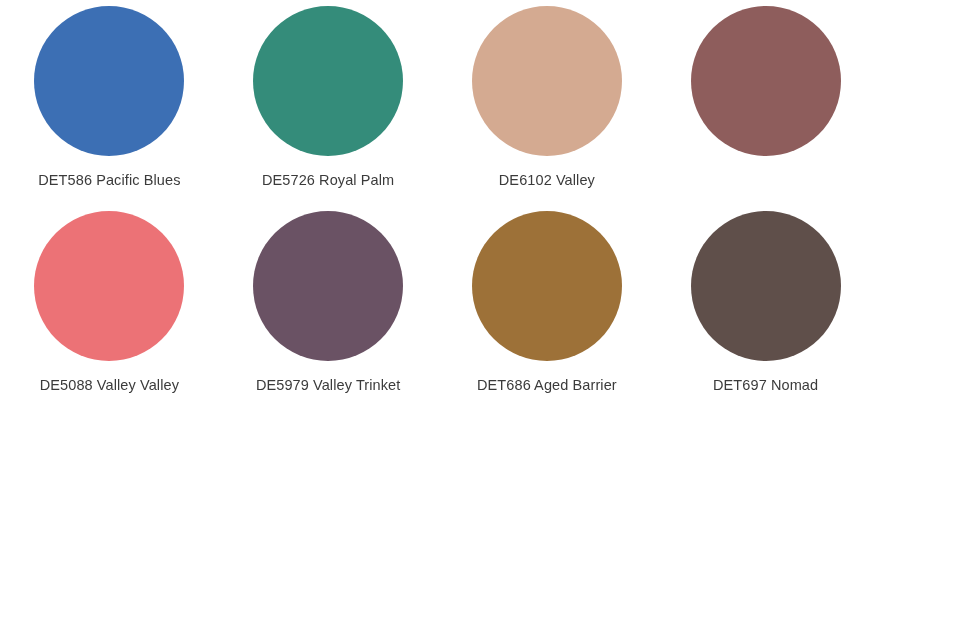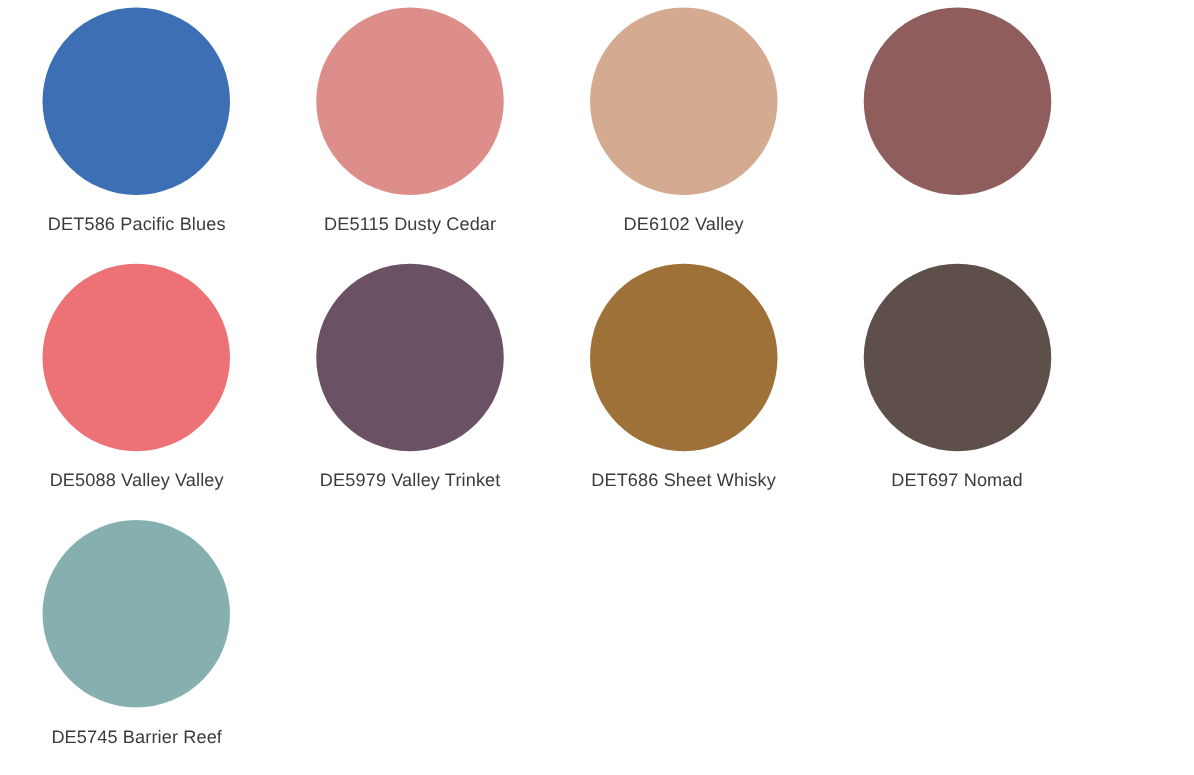--- a/index.html
+++ b/index.html
@@ -49,43 +49,39 @@
 </style>
 </head>
 <body>
 
 <div class="swatch-grid" id="swatch-grid">
     <div class="swatch-cell">
       <div class="swatch-circle" style="background: rgb(60, 111, 180);"></div>
       <div class="swatch-label">DET586 Pacific Blues</div>
     </div>
     <div class="swatch-cell">
-      <div class="swatch-circle" style="background: rgb(222, 142, 138);"></div>
-      <div class="swatch-label">DE5115 Dusty Cedar</div>
+      <div class="swatch-circle" style="background: rgb(52, 140, 122);"></div>
+      <div class="swatch-label">DE5726 Royal Palm</div>
     </div>
     <div class="swatch-cell">
       <div class="swatch-circle" style="background: rgb(212, 170, 145);"></div>
       <div class="swatch-label">DE6102 Valley</div>
     </div>
     <div class="swatch-cell">
       <div class="swatch-circle" style="background: rgb(142, 93, 92);"></div>
     </div>
     <div class="swatch-cell">
       <div class="swatch-circle" style="background: rgb(236, 114, 118);"></div>
       <div class="swatch-label">DE5088 Valley Valley</div>
     </div>
     <div class="swatch-cell">
       <div class="swatch-circle" style="background: rgb(106, 82, 100);"></div>
       <div class="swatch-label">DE5979 Valley Trinket</div>
     </div>
     <div class="swatch-cell">
       <div class="swatch-circle" style="background: rgb(157, 113, 56);"></div>
-      <div class="swatch-label">DET686 Sheet Whisky</div>
+      <div class="swatch-label">DET686 Aged Barrier</div>
     </div>
     <div class="swatch-cell">
       <div class="swatch-circle" style="background: rgb(95, 79, 74);"></div>
       <div class="swatch-label">DET697 Nomad</div>
     </div>
-    <div class="swatch-cell">
-      <div class="swatch-circle" style="background: rgb(134, 175, 176);"></div>
-      <div class="swatch-label">DE5745 Barrier Reef</div>
-    </div>
   </div>
 
 </body></html>

